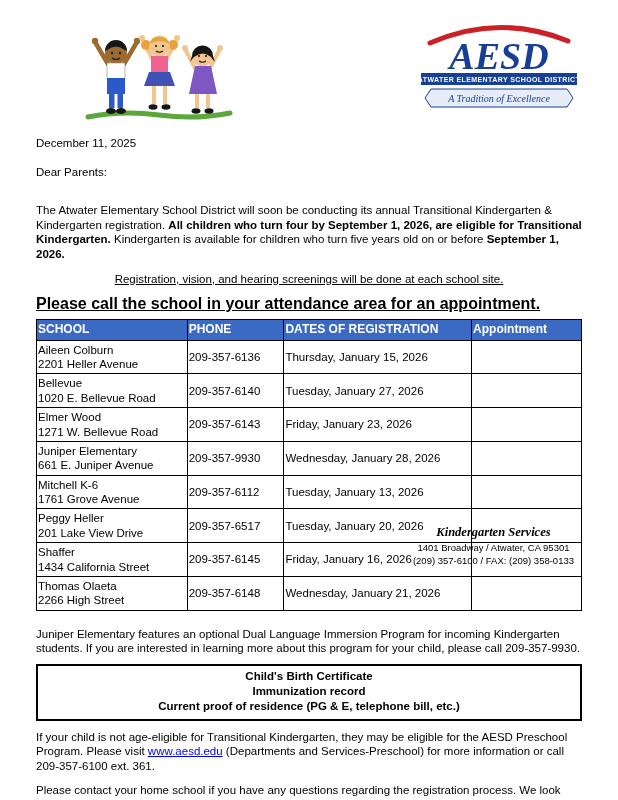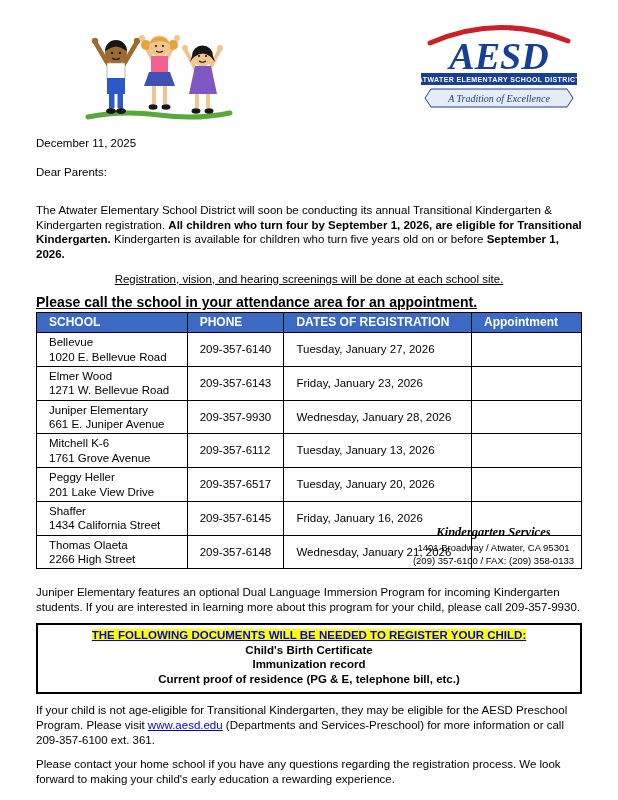--- a/index.html
+++ b/index.html
@@ -18,25 +18,25 @@
   .logo-ribbon { fill:#e6edf9; stroke:var(--logo-blue); stroke-width:1; }
   .logo-tagline { font:italic 10px "Liberation Serif", serif; fill:var(--logo-blue); }
 
   
   .content { font-size:11.5px; line-height:1.27; }
   .date { margin:8px 0 14px; }
   .salutation { margin-bottom:24px; }
   .para { margin-bottom:10px; }
   .bold { font-weight:bold; }
   .screening { text-align:center; margin-bottom:8px;text-decoration:underline; }
-  .appointment { font-weight:bold; text-decoration:underline; font-size:14px; }
+  .appointment { font-weight:bold; text-decoration:underline; font-size:16px; margin-bottom:5px; }
 
   
   table { border-collapse:collapse; width:100%; font-size:11.5px; }
-  th, td { border:1px solid #000; text-align:left; vertical-align:middle; padding:2px 12px; }
+  th, td { border:1px solid #000; text-align:left; vertical-align:middle; padding:2px 1px; }
   thead th { background:var(--table-header-bg); color:#fff; font-weight:bold; font-size:12px; height:19px; }
   td.school-cell { line-height:1.25; }
   tbody td { height:32px; }
 
   .juniper { margin-top:16px; margin-bottom:8px; }
 
   
   .docs-box { border:2px solid #000; text-align:center; font-weight:bold; padding:3px 4px 5px; margin-bottom:9px; line-height:1.3; }
   .docs-title span { background:var(--docs-highlight); color:var(--docs-title-color); text-decoration:underline; }
 
@@ -143,20 +143,29 @@
         <tr>
           <th>SCHOOL</th>
           <th>PHONE</th>
           <th>DATES OF REGISTRATION</th>
           <th>Appointment</th>
         </tr>
       </thead>
       <tbody>
         <tr>
           <td class="school-cell">
+            <div>Aileen Colburn</div>
+            <div>2201 Heller Avenue</div>
+          </td>
+          <td>209-357-6136</td>
+          <td>Thursday, January 15, 2026</td>
+          <td></td>
+        </tr>
+        <tr>
+          <td class="school-cell">
             <div>Bellevue</div>
             <div>1020 E. Bellevue Road</div>
           </td>
           <td>209-357-6140</td>
           <td>Tuesday, January 27, 2026</td>
           <td></td>
         </tr>
         <tr>
           <td class="school-cell">
             <div>Elmer Wood</div>
@@ -210,21 +219,20 @@
           <td>209-357-6148</td>
           <td>Wednesday, January 21, 2026</td>
           <td></td>
         </tr>
       </tbody>
     </table>
 
     <p class="juniper">Juniper Elementary features an optional Dual Language Immersion Program for incoming Kindergarten students.  If you are interested in learning more about this program for your child, please call 209-357-9930.</p>
 
     <div class="docs-box">
-      <div class="docs-title"><span>THE FOLLOWING DOCUMENTS WILL BE NEEDED TO REGISTER YOUR CHILD:</span></div>
       <div>Child's Birth Certificate</div>
       <div>Immunization record</div>
       <div>Current proof of residence (PG &amp; E, telephone bill, etc.)</div>
     </div>
 
     <p class="para"><span>If your child is not age-eligible for Transitional Kindergarten, they may be eligible for the AESD Preschool Program.  Please visit </span><a class="link" href="#">www.aesd.edu</a><span> (Departments and Services-Preschool) for more information or call 209-357-6100 ext. 361.</span></p>
 
     <p class="para">Please contact your home school if you have any questions regarding the registration process. We look forward to making your child's early education a rewarding experience.</p>
   </div>
 

